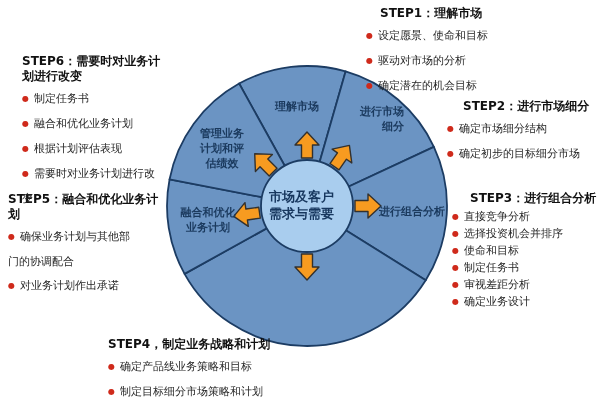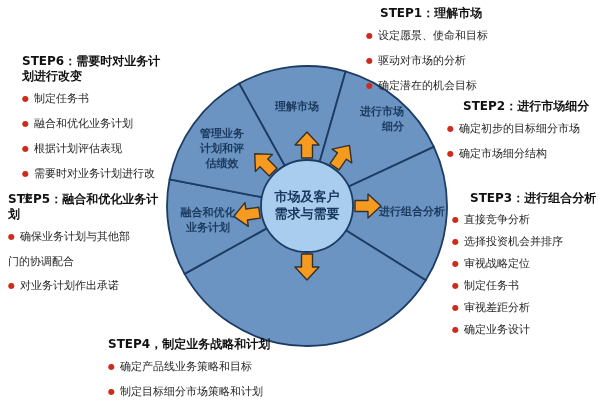--- a/index.html
+++ b/index.html
@@ -6,34 +6,34 @@
   .stage{
     position:relative;width:600px;height:406px;background:#ffffff;
     font-family:"DejaVu Sans",sans-serif;overflow:hidden;
   }
   .diagram-svg{position:absolute;left:0;top:0;}
   .wlabel{
     position:absolute;text-align:center;font-weight:bold;
     font-size:11px;line-height:15px;color:#1b3a5e;word-break:break-all;
   }
   .hub-label{
-    position:absolute;left:269px;top:188px;width:76px;text-align:center;
+    position:absolute;left:269px;top:188px;width:76px;
     font-weight:bold;font-size:13px;line-height:17px;color:#17375e;word-break:break-all;
   }
   .step{position:absolute;color:#222222;}
   .step-title{
     font-weight:bold;font-size:12px;line-height:15px;color:#111111;
     margin-bottom:3px;word-break:break-all;
   }
   .bullet{font-size:11px;line-height:24px;word-break:break-all;color:#262626;}
   .dot{color:#cf2a1b;font-size:8px;margin-right:5px;position:relative;top:-1px;}
   .ind14{padding-left:14px;}
   .ind16{padding-left:16px;}
   .ind18{padding-left:18px;}
-  .lh15 .bullet{line-height:21px;}
+  .lh15 .bullet{line-height:16px;}
   .w128 .bullet{width:128px;}
 </style>
 </head>
 <body>
 
 <div class="stage">
 
   <svg class="diagram-svg" width="600" height="406" viewBox="0 0 600 406">
     <g stroke="#1c3c63" stroke-width="1.8" stroke-linejoin="round">
       <path d="M307,206 L239.13,83.56 A140,140 0 0 1 345.59,71.42 Z" fill="#6b94c3"></path>
@@ -64,29 +64,29 @@
 
   <div class="step" style="left:366px;top:6px;width:230px;">
     <div class="step-title ind14">STEP1：理解市场</div>
     <div class="bullet"><span class="dot">●</span><span>设定愿景、使命和目标</span></div>
     <div class="bullet"><span class="dot">●</span><span>驱动对市场的分析</span></div>
     <div class="bullet"><span class="dot">●</span><span>确定潜在的机会目标</span></div>
   </div>
 
   <div class="step" style="left:447px;top:99px;width:150px;">
     <div class="step-title ind16">STEP2：进行市场细分</div>
+    <div class="bullet"><span class="dot">●</span><span>确定市场细分结构</span></div>
     <div class="bullet"><span class="dot">●</span><span>确定初步的目标细分市场</span></div>
-    <div class="bullet"><span class="dot">●</span><span>确定市场细分结构</span></div>
   </div>
 
   <div class="step lh15" style="left:452px;top:191px;width:145px;">
     <div class="step-title ind18">STEP3：进行组合分析</div>
     <div class="bullet"><span class="dot">●</span><span>直接竞争分析</span></div>
     <div class="bullet"><span class="dot">●</span><span>选择投资机会并排序</span></div>
-    <div class="bullet"><span class="dot">●</span><span>审视战略定位</span></div>
+    <div class="bullet"><span class="dot">●</span><span>使命和目标</span></div>
     <div class="bullet"><span class="dot">●</span><span>制定任务书</span></div>
     <div class="bullet"><span class="dot">●</span><span>审视差距分析</span></div>
     <div class="bullet"><span class="dot">●</span><span>确定业务设计</span></div>
   </div>
 
   <div class="step" style="left:108px;top:337px;width:250px;">
     <div class="step-title">STEP4，制定业务战略和计划</div>
     <div class="bullet"><span class="dot">●</span><span>确定产品线业务策略和目标</span></div>
     <div class="bullet"><span class="dot">●</span><span>制定目标细分市场策略和计划</span></div>
     <div class="bullet"><span class="dot">●</span><span>制定业务战略与计划</span></div>

